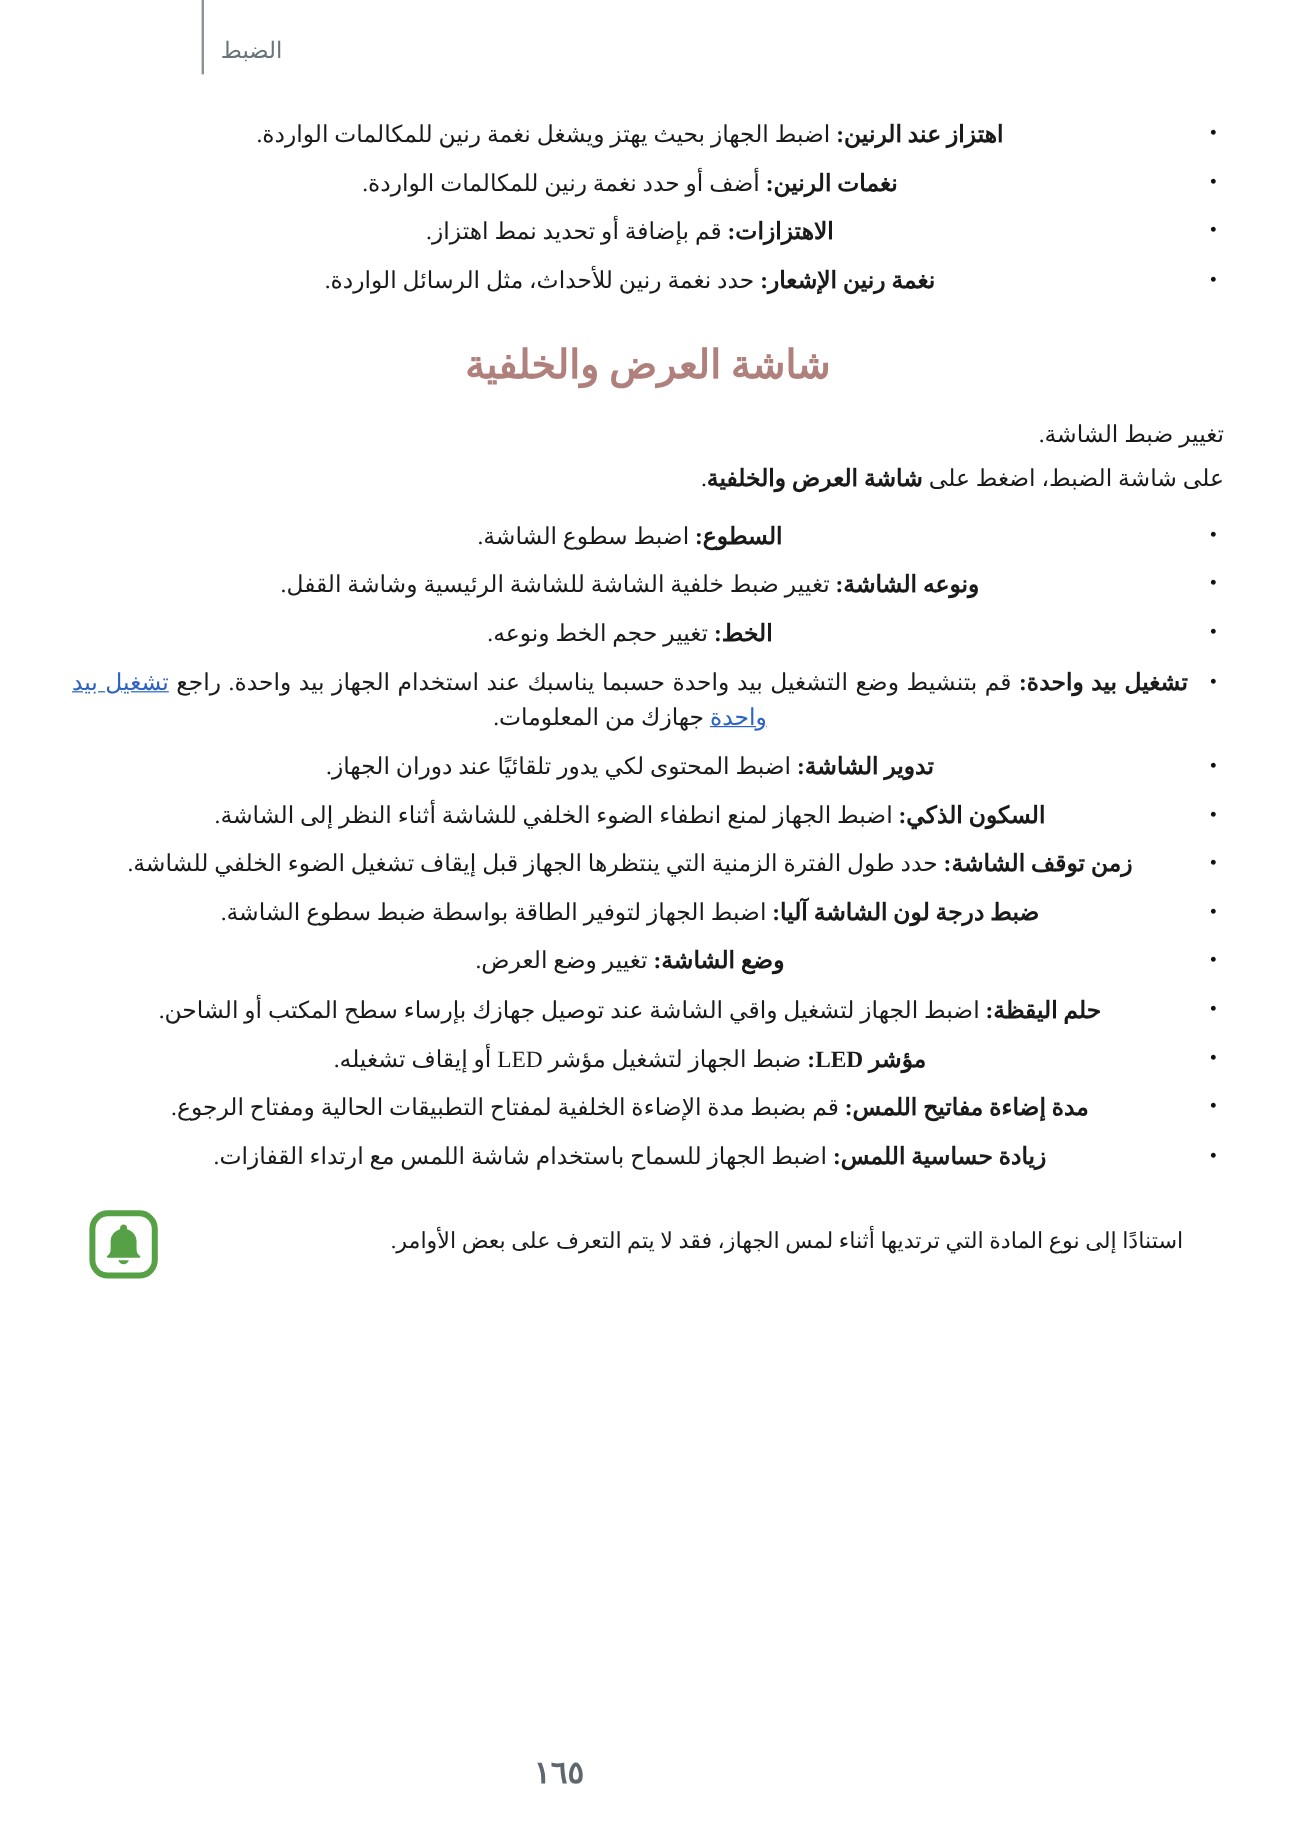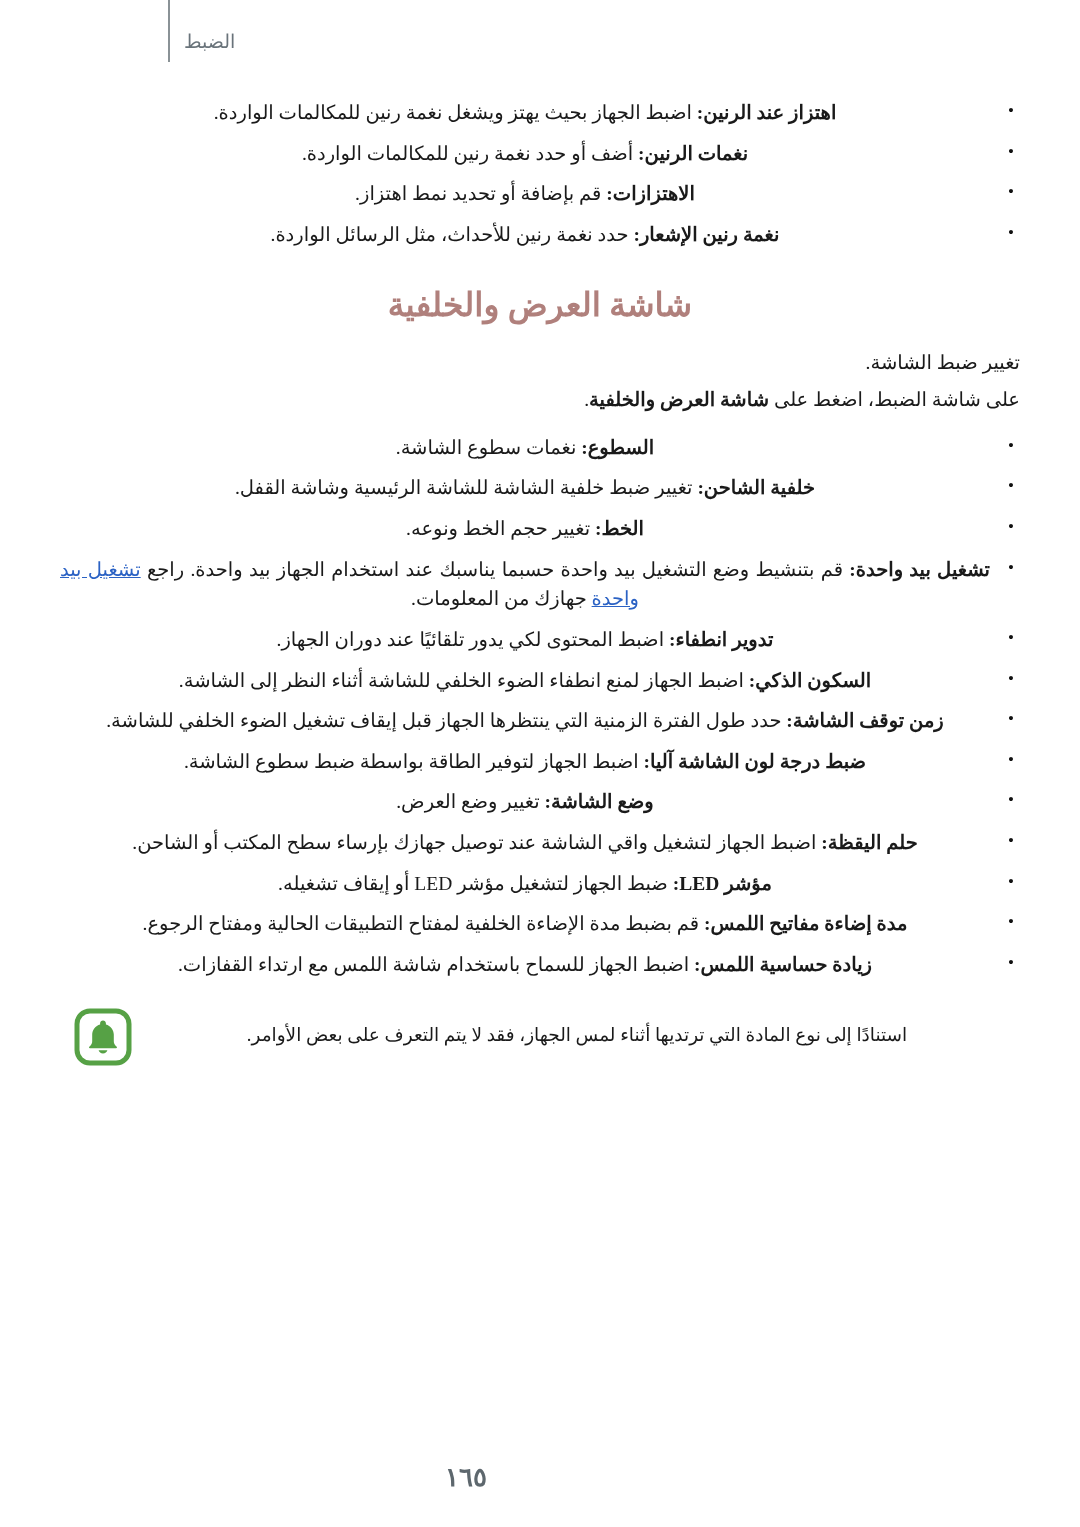--- a/index.html
+++ b/index.html
@@ -132,21 +132,20 @@
   .note {
     position: relative;
     margin-top: 26px;
     min-height: 74px;
     padding-left: 0;
     padding-right: 0;
   }
   .note-body {
     font-size: 18.5px;
     line-height: 1.5;
-    text-align: center;
     padding: 16px 34px 0 108px;
   }
   .note-icon {
     position: absolute;
     left: 14px;
     top: 2px;
     width: 58px;
     height: 58px;
   }
 
@@ -193,33 +192,33 @@
     </ul>
 
     <h2 class="section-heading">شاشة العرض والخلفية</h2>
 
     <p class="para intro">تغيير ضبط الشاشة.</p>
 
     <p class="para nav"><span>على شاشة الضبط، اضغط على </span><span class="term">شاشة العرض والخلفية</span><span>.</span></p>
 
     <ul class="bullets">
       <li>
-        <span class="term">السطوع:</span><span> نغمات سطوع الشاشة.</span>
-      </li>
-      <li>
-        <span class="term">خلفية الشاحن:</span><span> تغيير ضبط خلفية الشاشة للشاشة الرئيسية وشاشة القفل.</span>
+        <span class="term">السطوع:</span><span> اضبط سطوع الشاشة.</span>
+      </li>
+      <li>
+        <span class="term">ونوعه الشاشة:</span><span> تغيير ضبط خلفية الشاشة للشاشة الرئيسية وشاشة القفل.</span>
       </li>
       <li>
         <span class="term">الخط:</span><span> تغيير حجم الخط ونوعه.</span>
       </li>
       <li class="wide">
         <span class="term">تشغيل بيد واحدة:</span><span> قم بتنشيط وضع التشغيل بيد واحدة حسبما يناسبك عند استخدام الجهاز بيد واحدة. راجع </span><a class="link" href="#">تشغيل بيد واحدة</a><span> جهازك من المعلومات.</span>
       </li>
       <li>
-        <span class="term">تدوير انطفاء:</span><span> اضبط المحتوى لكي يدور تلقائيًا عند دوران الجهاز.</span>
+        <span class="term">تدوير الشاشة:</span><span> اضبط المحتوى لكي يدور تلقائيًا عند دوران الجهاز.</span>
       </li>
       <li>
         <span class="term">السكون الذكي:</span><span> اضبط الجهاز لمنع انطفاء الضوء الخلفي للشاشة أثناء النظر إلى الشاشة.</span>
       </li>
       <li>
         <span class="term">زمن توقف الشاشة:</span><span> حدد طول الفترة الزمنية التي ينتظرها الجهاز قبل إيقاف تشغيل الضوء الخلفي للشاشة.</span>
       </li>
       <li>
         <span class="term">ضبط درجة لون الشاشة آليا:</span><span> اضبط الجهاز لتوفير الطاقة بواسطة ضبط سطوع الشاشة.</span>
       </li>

